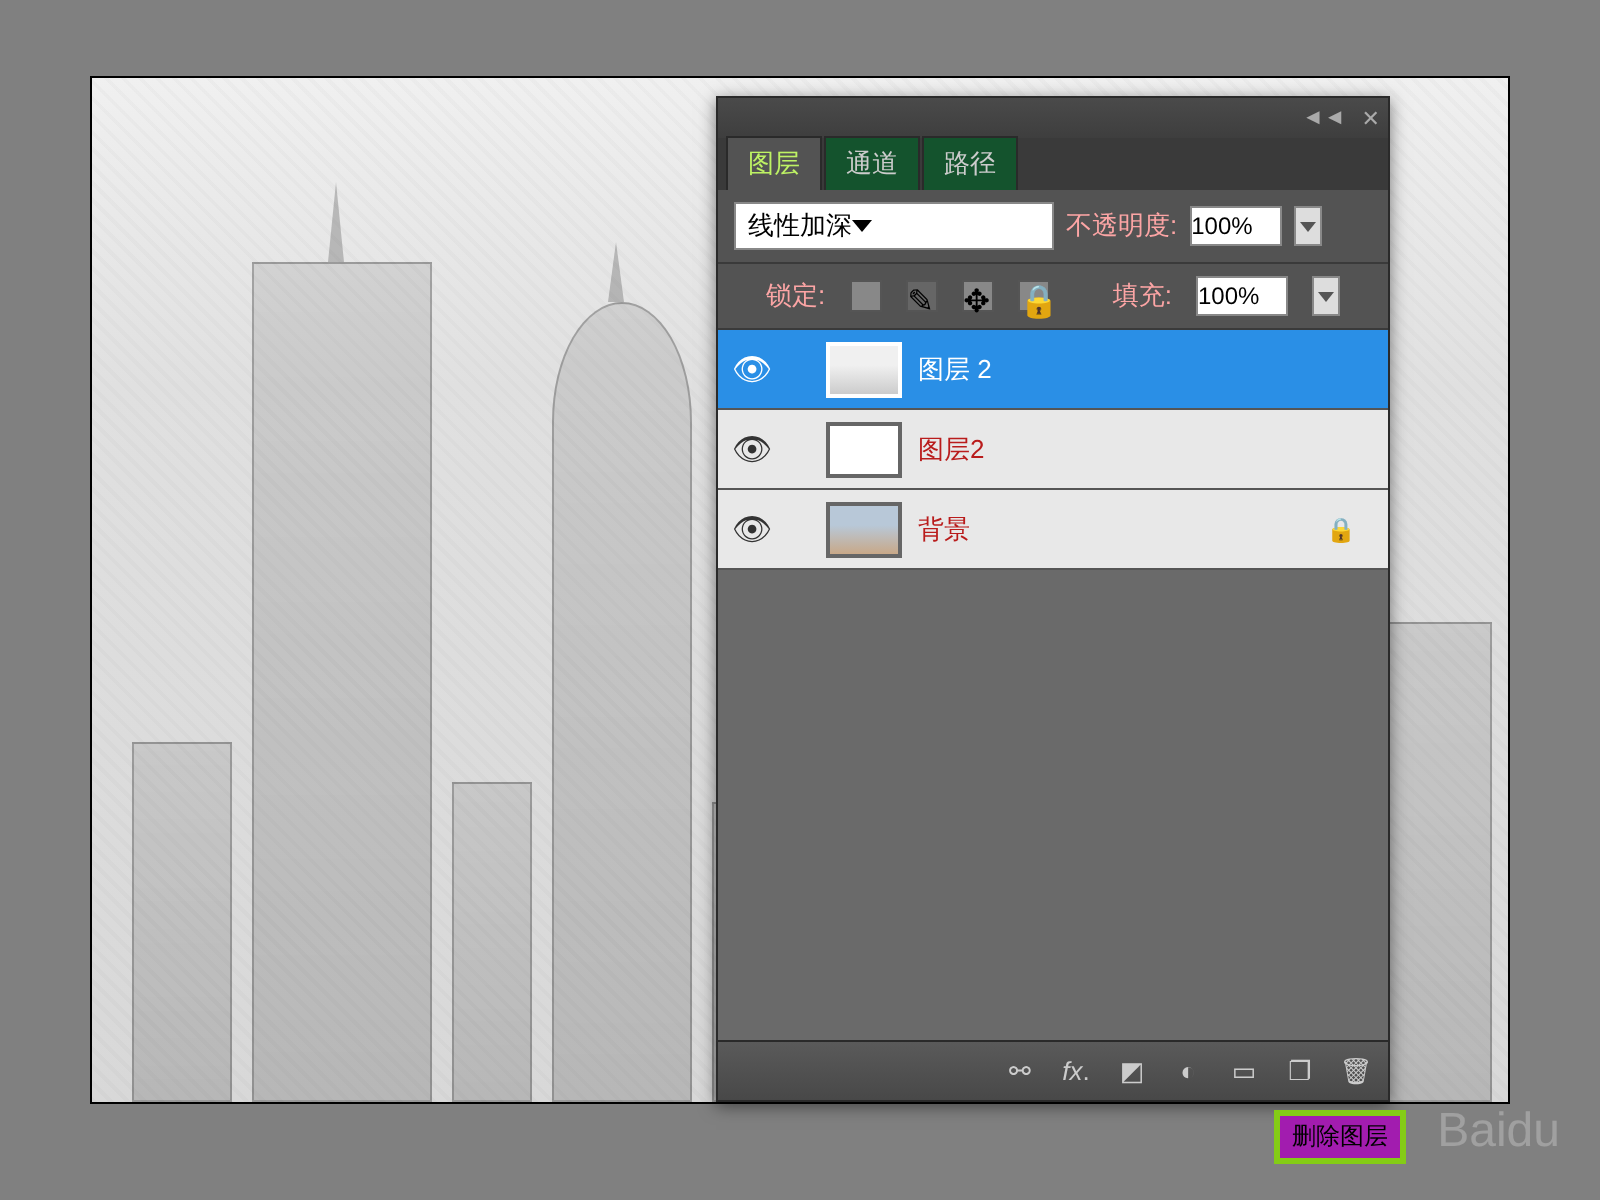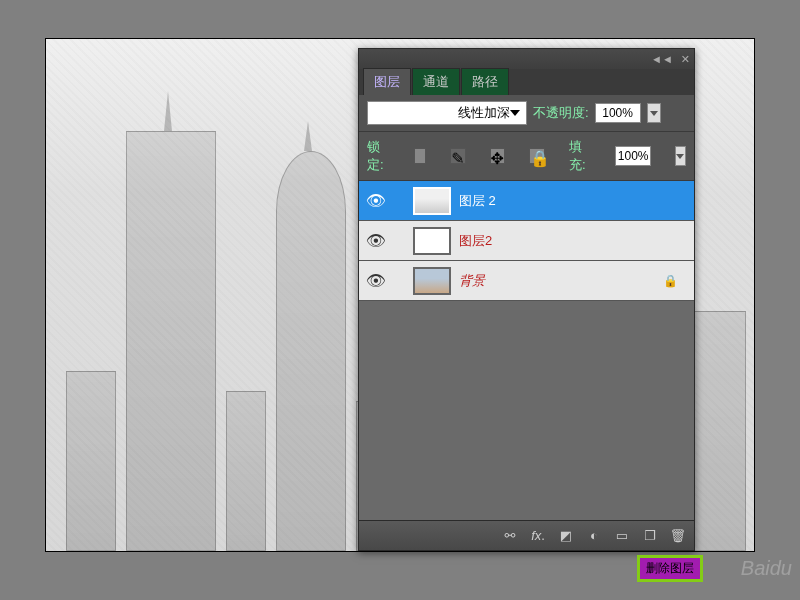--- a/index.html
+++ b/index.html
@@ -6,46 +6,46 @@
 body{background:#808080;width:800px;height:600px;position:relative;overflow:hidden}
 .canvas{position:absolute;left:45px;top:38px;width:710px;height:514px;background:#e8e8e8;border:1px solid #000;background-image:repeating-linear-gradient(45deg,rgba(0,0,0,0.02) 0,rgba(0,0,0,0.02) 2px,transparent 2px,transparent 6px),linear-gradient(180deg,#f0f0f0 0%,#e0e0e0 30%,#d8d8d8 100%)}
 .sketch{position:absolute;inset:0;opacity:0.6}
 .bldg{position:absolute;bottom:0;background:linear-gradient(180deg,rgba(0,0,0,0.15),rgba(0,0,0,0.25));border:1px solid rgba(0,0,0,0.4)}
 .spire{position:absolute;width:0;height:0;border-left:4px solid transparent;border-right:4px solid transparent;border-bottom:40px solid rgba(0,0,0,0.35)}
 .panel{position:absolute;left:358px;top:48px;width:337px;height:503px;background:#535353;border:1px solid #2a2a2a;box-shadow:0 2px 8px rgba(0,0,0,0.5);display:flex;flex-direction:column}
 .panel-top{height:20px;background:linear-gradient(180deg,#4a4a4a,#3e3e3e);display:flex;justify-content:flex-end;align-items:center;padding:0 4px;gap:8px}
 .panel-top span{color:#aaa;font-size:11px;cursor:pointer}
 .tabs{height:26px;background:#3a3a3a;display:flex;align-items:flex-end;padding-left:4px}
 .tab{padding:4px 10px;font-size:13px;color:#ccc;background:#14532d;border:1px solid #2a2a2a;border-bottom:none;margin-right:1px;cursor:pointer}
-.tab.active{background:#535353;color:#c4b5fd}
+.tab.active{background:#535353;color:#bef264}
 .ctrl-row{display:flex;align-items:center;padding:6px 8px;gap:6px;background:#535353;border-bottom:1px solid #3a3a3a}
-.blend{flex:0 0 160px;height:24px;background:#fff;border:1px solid #888;display:flex;align-items:center;justify-content:flex-end;padding:0 6px;font-size:13px;color:#000}
+.blend{flex:0 0 160px;height:24px;background:#fff;border:1px solid #888;display:flex;align-items:center;justify-content:flex-start;padding:0 6px;font-size:13px;color:#000}
 .blend .caret{width:0;height:0;border-left:5px solid transparent;border-right:5px solid transparent;border-top:6px solid #000}
-.lbl{color:#86efac;font-size:13px}
-.pct-box{width:46px;height:20px;background:#fff;border:1px solid #888;font-size:12px;text-align:center;line-height:18px;color:#000}
+.lbl{color:#fca5a5;font-size:13px}
+.pct-box{width:46px;height:20px;background:#fff;border:1px solid #888;font-size:12px;line-height:18px;color:#000}
 .spin{width:14px;height:20px;background:#ddd;border:1px solid #888;display:flex;align-items:center;justify-content:center}
 .spin .tri{width:0;height:0;border-left:4px solid transparent;border-right:4px solid transparent;border-top:5px solid #555}
-.lock-row{display:flex;align-items:center;padding:6px 8px;gap:24px;background:#535353;border-bottom:1px solid #3a3a3a}
+.lock-row{display:flex;align-items:center;padding:6px 24px;gap:12px;background:#535353;border-bottom:1px solid #3a3a3a}
 .lock-ico{width:16px;height:16px;background:#888;border:1px solid #555}
 .layers{flex:1;background:#6a6a6a;overflow:auto}
 .layer{height:40px;display:flex;align-items:center;padding:0 8px;gap:8px;border-bottom:1px solid #555;background:#e8e8e8}
 .layer.sel{background:#2a8fe6;color:#fff}
 .eye{width:18px;height:18px;display:flex;align-items:center;justify-content:center;color:#333}
 .layer.sel .eye{color:#fff}
 .thumb{width:38px;height:28px;background:#fff;border:2px solid #666;display:flex;align-items:center;justify-content:center;font-size:8px;overflow:hidden}
 .layer.sel .thumb{border-color:#fff}
 .thumb.sketch-t{background:linear-gradient(180deg,#f0f0f0 40%,#ccc 100%)}
 .thumb.color-t{background:linear-gradient(180deg,#b8c8d8 40%,#c8a888 100%)}
 .lname{font-size:13px;color:#b91c1c}
 .layer.sel .lname{color:#fff}
 .lockicon{margin-left:auto;margin-right:8px;color:#666;font-size:12px}
 .panel-foot{height:30px;background:linear-gradient(180deg,#5a5a5a,#484848);border-top:1px solid #2a2a2a;display:flex;align-items:center;justify-content:flex-end;padding:0 8px;gap:12px}
 .foot-ico{width:16px;height:16px;color:#ccc;font-size:13px;cursor:pointer;display:flex;align-items:center;justify-content:center}
 .tooltip{position:absolute;left:637px;top:555px;background:#a21caf;border:3px solid #84cc16;padding:2px 6px;font-size:12px;color:#000}
-.watermark{position:absolute;right:8px;bottom:20px;color:rgba(255,255,255,0.25);font-size:20px;font-style:italic;pointer-events:none}
+.watermark{position:absolute;right:20px;bottom:20px;color:rgba(255,255,255,0.25);font-size:24px;pointer-events:none}
 </style>
 </head>
 <body>
 
 <div class="canvas">
   <div class="sketch">
     <div class="bldg" style="left:20px;width:50px;height:180px"></div>
     <div class="bldg" style="left:80px;width:90px;height:420px"></div>
     <div class="spire" style="left:118px;bottom:420px"></div>
     <div class="bldg" style="left:180px;width:40px;height:160px"></div>
@@ -99,21 +99,21 @@
     <div class="layer">
       <div class="eye">👁</div>
       <div style="width:12px"></div>
       <div class="thumb"></div>
       <span class="lname">图层2</span>
     </div>
     <div class="layer">
       <div class="eye">👁</div>
       <div style="width:12px"></div>
       <div class="thumb color-t"></div>
-      <span class="lname" style="font-style:italic">背景</span>
+      <span class="lname" style="">背景</span>
       <span class="lockicon">🔒</span>
     </div>
   </div>
   <div class="panel-foot">
     <div class="foot-ico">⚯</div>
     <div class="foot-ico"><i>fx</i>.</div>
     <div class="foot-ico">◩</div>
     <div class="foot-ico">◐</div>
     <div class="foot-ico">▭</div>
     <div class="foot-ico">❐</div>

